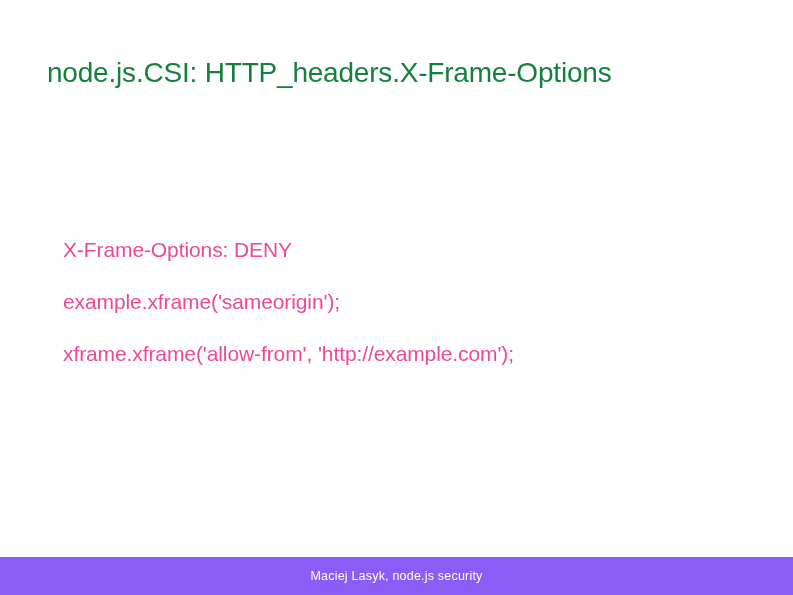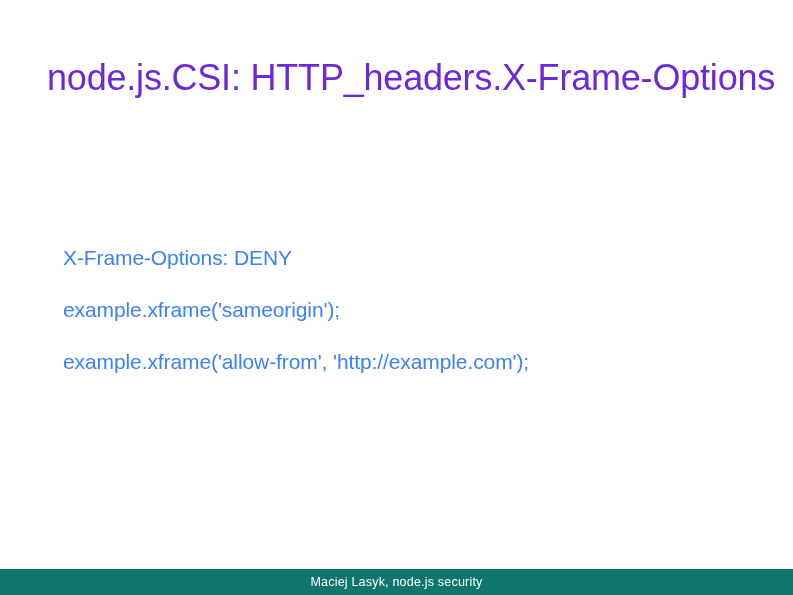--- a/index.html
+++ b/index.html
@@ -15,52 +15,52 @@
     width: 793px;
     height: 595px;
     background: #ffffff;
     overflow: hidden;
   }
   .slide-title {
     position: absolute;
     left: 47px;
     top: 34px;
     width: 700px;
-    font-size: 36px;
+    font-size: 28px;
     line-height: 40px;
     font-weight: 400;
-    color: #6d28d9;
+    color: #15803d;
     letter-spacing: -0.2px;
     white-space: nowrap;
   }
   .body-block {
     position: absolute;
     left: 63px;
     top: 233px;
     width: 690px;
   }
   .body-line {
     font-size: 21px;
     line-height: 26px;
-    color: #3b82f6;
+    color: #ec4899;
     font-weight: 400;
-    margin: 12px 0 26px 0;
+    margin: 4px 0 26px 0;
     white-space: nowrap;
     letter-spacing: -0.1px;
   }
   .body-line:last-child {
     margin-bottom: 0;
   }
   .footer-bar {
     position: absolute;
     left: 0;
     right: 0;
     bottom: 0;
-    height: 26px;
-    background: #0f766e;
+    height: 38px;
+    background: #8b5cf6;
     display: flex;
     align-items: center;
     justify-content: center;
   }
   .footer-text {
     font-size: 12.5px;
     line-height: 14px;
     color: #ffffff;
     font-weight: 400;
     letter-spacing: 0.2px;
@@ -70,20 +70,20 @@
 </head>
 <body>
 
 <div class="slide">
 
   <h1 class="slide-title">node.js.CSI: HTTP_headers.X-Frame-Options</h1>
 
   <div class="body-block">
     <p class="body-line">X-Frame-Options: DENY</p>
     <p class="body-line">example.xframe('sameorigin');</p>
-    <p class="body-line">example.xframe('allow-from', 'http://example.com');</p>
+    <p class="body-line">xframe.xframe('allow-from', 'http://example.com');</p>
   </div>
 
   <div class="footer-bar">
     <span class="footer-text">Maciej Lasyk, node.js security</span>
   </div>
 
 </div>
 
 </body></html>

